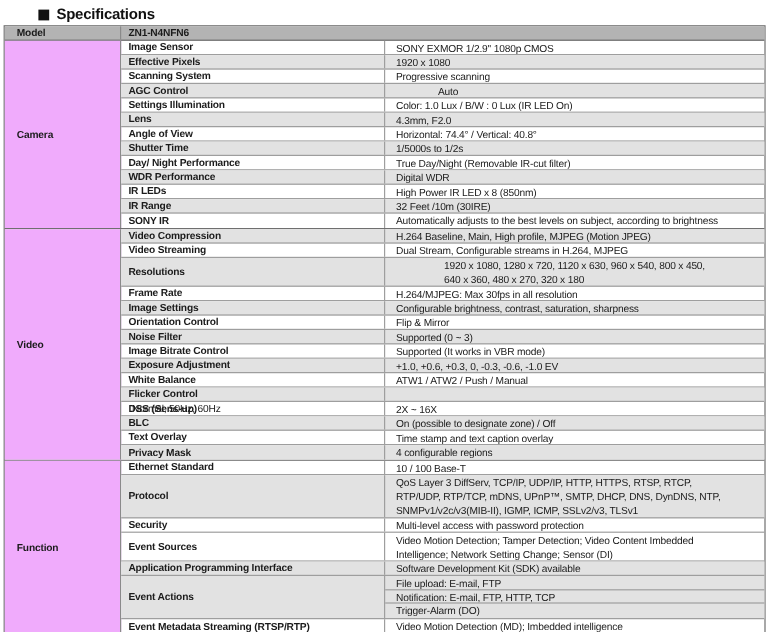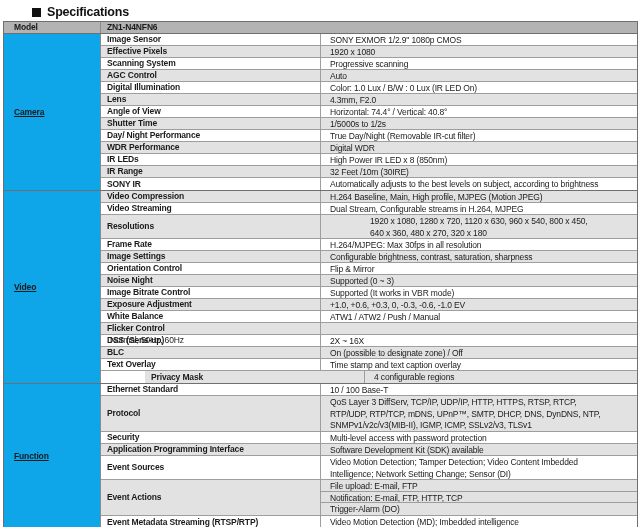--- a/index.html
+++ b/index.html
@@ -40,23 +40,22 @@
   .model-label {
     width: 97px; padding-left: 10px; display: flex; align-items: center;
     border-right: 1px solid var(--border-mid, #8a8a8a);
   }
   .model-value { flex: 1; padding-left: 6px; display: flex; align-items: center; }
 
   .section { display: flex; border-bottom: 1px solid var(--border-dark, #6f6f6f); }
   .section:last-child { border-bottom: none; }
   .section-label {
     width: 97px; flex: 0 0 auto; display: flex; align-items: center;
-    padding-left: 10px; font-weight: bold; background: #0ea5e9;
+    padding-left: 10px; font-weight: bold; background: #f0abfc;
     border-right: 1px solid var(--border-mid, #8a8a8a);
-    text-decoration: underline;
   }
   .section-rows { flex: 1; min-width: 0; }
 
   .spec-row { display: flex; border-bottom: 1px solid var(--border-light, #9e9e9e); }
   .spec-row:last-child { border-bottom: none; }
   .spec-row.alt { background: var(--row-alt-bg, #e2e2e2); }
   .spec-row-label {
     width: 220px; flex: 0 0 auto; padding-left: 6px;
     display: flex; align-items: center; font-weight: bold;
     border-right: 1px solid var(--border-light, #9e9e9e);
@@ -100,28 +99,28 @@
               <div class="spec-row-value">
                 <div class="value-line">1920 x 1080</div>
               </div>
             </div>
             <div class="spec-row" style="height: 12px;">
               <div class="spec-row-label">Scanning System</div>
               <div class="spec-row-value">
                 <div class="value-line">Progressive scanning</div>
               </div>
             </div>
-            <div class="spec-row alt" style="height: 12px;">
+            <div class="spec-row alt" style="height: 12px; gap: 35px;">
               <div class="spec-row-label">AGC Control</div>
               <div class="spec-row-value">
                 <div class="value-line">Auto</div>
               </div>
             </div>
             <div class="spec-row" style="height: 12px;">
-              <div class="spec-row-label">Digital Illumination</div>
+              <div class="spec-row-label">Settings Illumination</div>
               <div class="spec-row-value">
                 <div class="value-line">Color: 1.0 Lux / B/W : 0 Lux (IR LED On)</div>
               </div>
             </div>
             <div class="spec-row alt" style="height: 12px;">
               <div class="spec-row-label">Lens</div>
               <div class="spec-row-value">
                 <div class="value-line">4.3mm, F2.0</div>
               </div>
             </div>
@@ -203,21 +202,21 @@
                 <div class="value-line">Configurable brightness, contrast, saturation, sharpness</div>
               </div>
             </div>
             <div class="spec-row" style="height: 12px;">
               <div class="spec-row-label">Orientation Control</div>
               <div class="spec-row-value">
                 <div class="value-line">Flip &amp; Mirror</div>
               </div>
             </div>
             <div class="spec-row alt" style="height: 12px;">
-              <div class="spec-row-label">Noise Night</div>
+              <div class="spec-row-label">Noise Filter</div>
               <div class="spec-row-value">
                 <div class="value-line">Supported (0 ~ 3)</div>
               </div>
             </div>
             <div class="spec-row" style="height: 12px;">
               <div class="spec-row-label">Image Bitrate Control</div>
               <div class="spec-row-value">
                 <div class="value-line">Supported (It works in VBR mode)</div>
               </div>
             </div>
@@ -250,21 +249,21 @@
               <div class="spec-row-value">
                 <div class="value-line">On (possible to designate zone) / Off</div>
               </div>
             </div>
             <div class="spec-row" style="height: 12px;">
               <div class="spec-row-label">Text Overlay</div>
               <div class="spec-row-value">
                 <div class="value-line">Time stamp and text caption overlay</div>
               </div>
             </div>
-            <div class="spec-row alt" style="height: 12px; margin-left: 44px;">
+            <div class="spec-row alt" style="height: 12px;">
               <div class="spec-row-label">Privacy Mask</div>
               <div class="spec-row-value">
                 <div class="value-line">4 configurable regions</div>
               </div>
             </div>
           </div>
         </div>
         <div class="section">
           <div class="section-label">Function</div>
           <div class="section-rows">
@@ -281,31 +280,31 @@
                 <div class="value-line">RTP/UDP, RTP/TCP, mDNS, UPnP™, SMTP, DHCP, DNS, DynDNS, NTP,</div>
                 <div class="value-line">SNMPv1/v2c/v3(MIB-II), IGMP, ICMP, SSLv2/v3, TLSv1</div>
               </div>
             </div>
             <div class="spec-row" style="height: 12px;">
               <div class="spec-row-label">Security</div>
               <div class="spec-row-value">
                 <div class="value-line">Multi-level access with password protection</div>
               </div>
             </div>
-            <div class="spec-row alt" style="height: 12px;">
-              <div class="spec-row-label">Application Programming Interface</div>
-              <div class="spec-row-value">
-                <div class="value-line">Software Development Kit (SDK) available</div>
-              </div>
-            </div>
             <div class="spec-row" style="height: 24px;">
               <div class="spec-row-label">Event Sources</div>
               <div class="spec-row-value">
                 <div class="value-line">Video Motion Detection; Tamper Detection; Video Content Imbedded</div>
                 <div class="value-line">Intelligence; Network Setting Change; Sensor (DI)</div>
+              </div>
+            </div>
+            <div class="spec-row alt" style="height: 12px;">
+              <div class="spec-row-label">Application Programming Interface</div>
+              <div class="spec-row-value">
+                <div class="value-line">Software Development Kit (SDK) available</div>
               </div>
             </div>
             <div class="spec-row alt ruled" style="height: 36px;">
               <div class="spec-row-label">Event Actions</div>
               <div class="spec-row-value">
                 <div class="value-line">File upload: E-mail, FTP</div>
                 <div class="value-line">Notification: E-mail, FTP, HTTP, TCP</div>
                 <div class="value-line">Trigger-Alarm (DO)</div>
               </div>
             </div>

